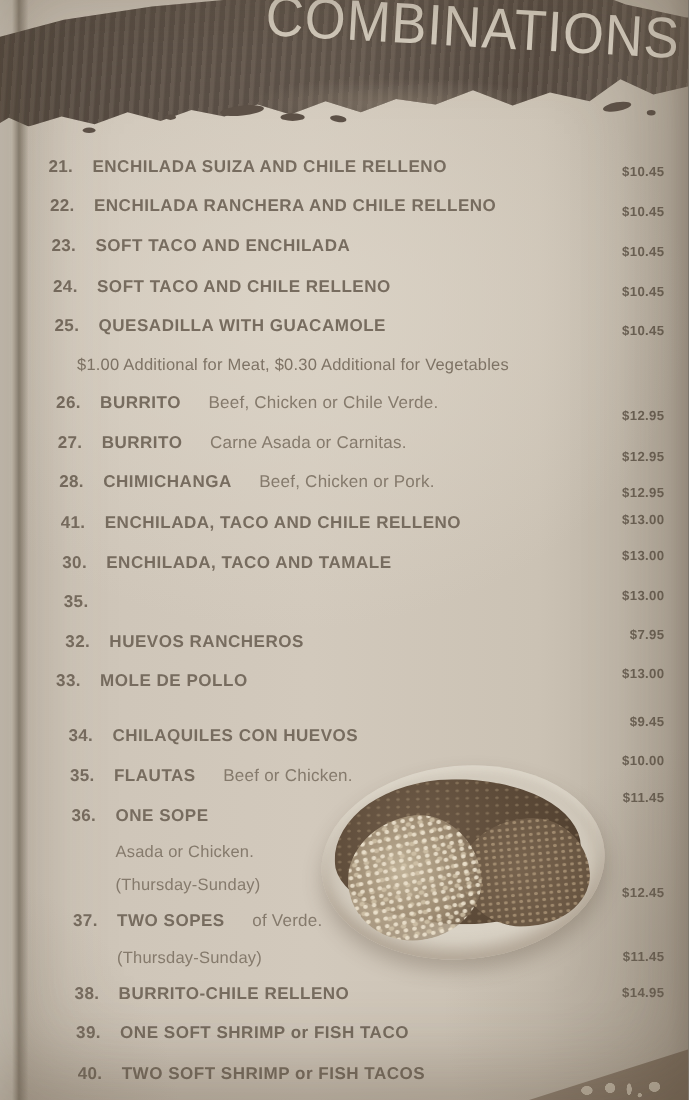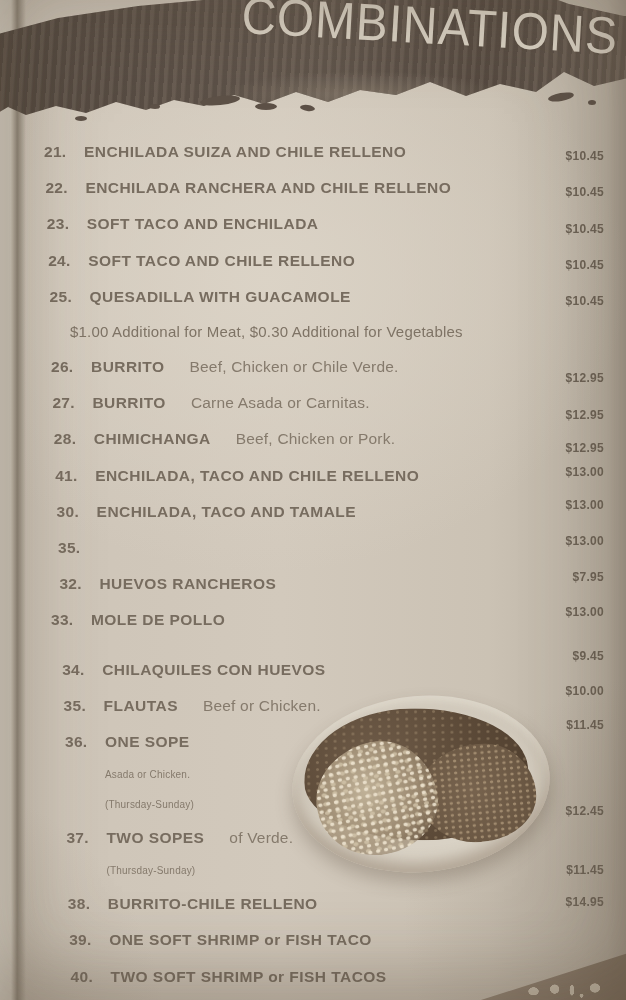--- a/index.html
+++ b/index.html
@@ -100,21 +100,21 @@
     filter:blur(.6px);opacity:.9;
   }
 
   
   .menu{position:absolute;left:44px;top:134px;width:562px;z-index:2;color:#776c5f;}
   .row{position:relative;}
   .line1{display:flex;align-items:center;min-height:36.2px;}
   .num{flex:0 0 40px;font-weight:bold;font-size:15.5px;letter-spacing:.3px;}
   .name{font-weight:bold;font-size:15.5px;letter-spacing:.45px;white-space:nowrap;}
   .desc{font-weight:normal;font-size:15.5px;letter-spacing:.2px;margin-left:25px;color:#857a6c;white-space:nowrap;}
-  .subline{padding-left:40px;line-height:30px;font-size:10px;color:#857a6c;letter-spacing:.2px;}
+  .subline{padding-left:40px;line-height:30px;font-size:15px;color:#857a6c;letter-spacing:.2px;}
   .price{
     position:absolute;right:2px;font-weight:bold;font-size:12px;letter-spacing:.3px;color:#6b6154;
     transform:translateY(-50%);white-space:nowrap;
   }
   .note-row{
     height:34px;display:flex;align-items:center;padding-left:26px;
     font-size:15px;color:#7e7365;letter-spacing:.2px;
   }
 </style>
 </head>

